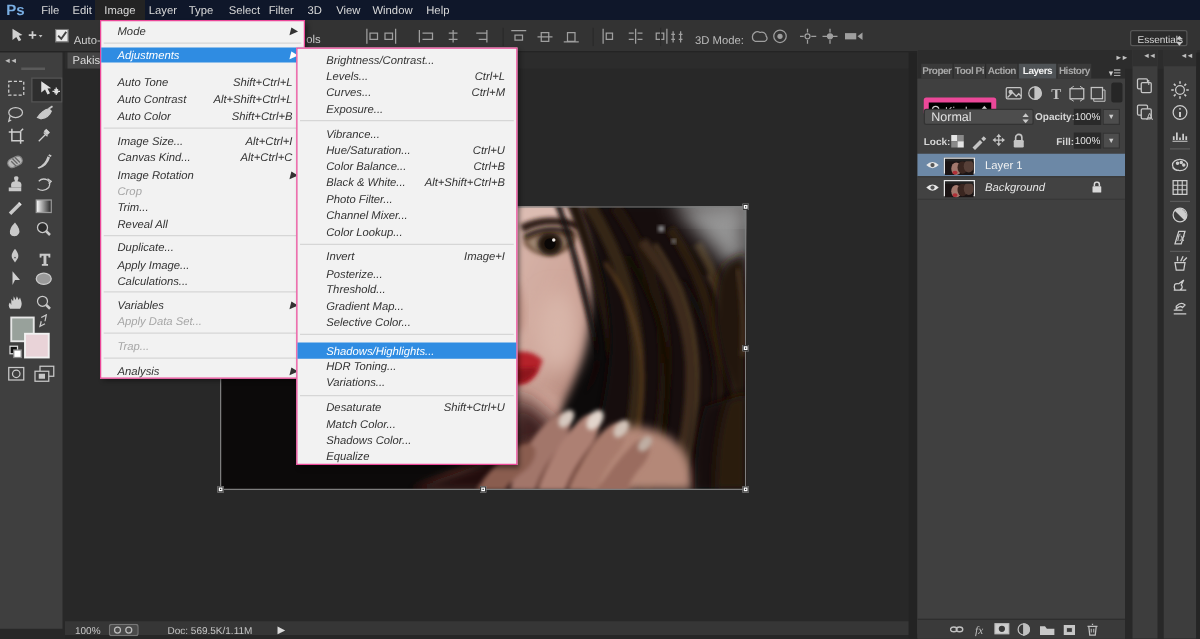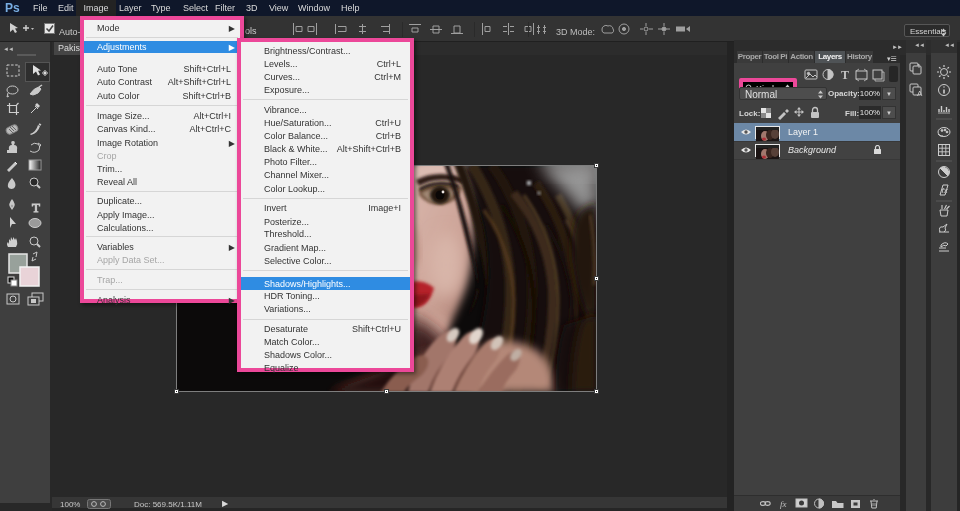--- a/index.html
+++ b/index.html
@@ -14,21 +14,21 @@
 #canvasarea{left:52px;top:55px;width:675px;height:442px;background:#282828;}
 #toolpanel{left:0;top:42px;width:50px;height:461px;background:#3f3f3f;}
 #statusbar{left:52px;top:497px;width:675px;height:11px;background:#363636;color:#c6c6c6;font-size:8px;}
 #rightgap{left:727px;top:42px;width:7px;height:469px;background:#232323;}
 #rpanel{left:734px;top:40px;width:166px;height:471px;background:#3f3f3f;}
 #stripA{left:906px;top:40px;width:20px;height:471px;background:#3d3d3d;}
 #stripB{left:931px;top:40px;width:26px;height:471px;background:#3d3d3d;}
 #rightedge{left:957px;top:42px;width:3px;height:469px;background:#252525;}
 #topright{left:900px;top:40px;width:60px;height:15px;background:#2c2c2c;}
 
-.menu{position:absolute;background:#f2f2f2;border:4px solid #ec4899;box-shadow:2px 2px 4px rgba(0,0,0,0.45);box-sizing:border-box;z-index:50;}
+.menu{position:absolute;background:#f2f2f2;border:1px solid #ec4899;box-shadow:2px 2px 4px rgba(0,0,0,0.45);box-sizing:border-box;z-index:50;font-style:italic;}
 .mi{position:absolute;left:0;width:100%;height:13px;font-size:9px;color:#333333;}
 .mi .lbl{position:absolute;top:50%;transform:translateY(-50%);white-space:nowrap;}
 .mi .sc{position:absolute;right:9px;top:50%;transform:translateY(-50%);white-space:nowrap;}
 .mi .arr{position:absolute;right:5px;top:50%;transform:translateY(-50%);font-size:8px;}
 .mi.grey{color:#a6a6a6;}
 .mi.hl{background:#2f8ce2;color:#fff;}
 .msep{position:absolute;left:2px;right:2px;height:1px;background:#d6d6d6;}
 #imagemenu{left:80px;top:16px;width:164px;height:287px;}
 #imagemenu .mi .lbl{left:13px;}
 #adjmenu{left:237px;top:38px;width:177px;height:334px;}

